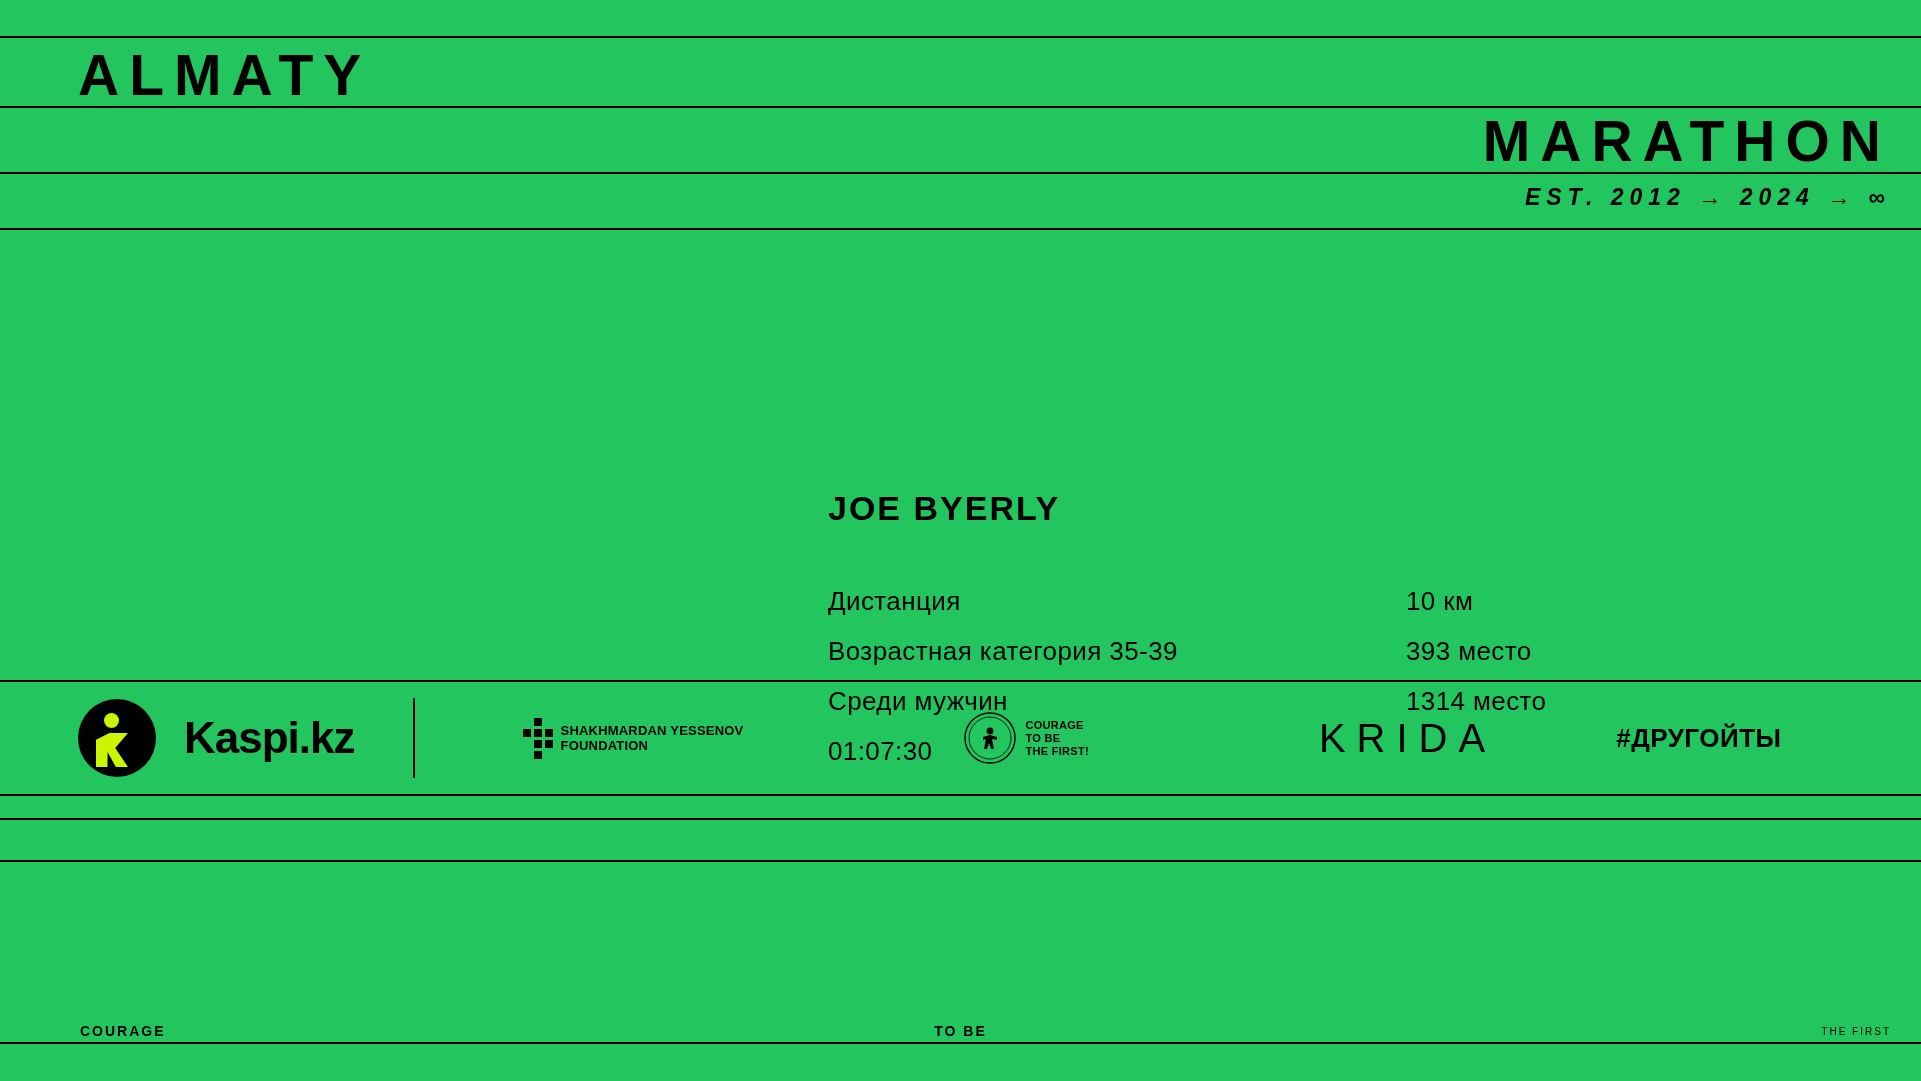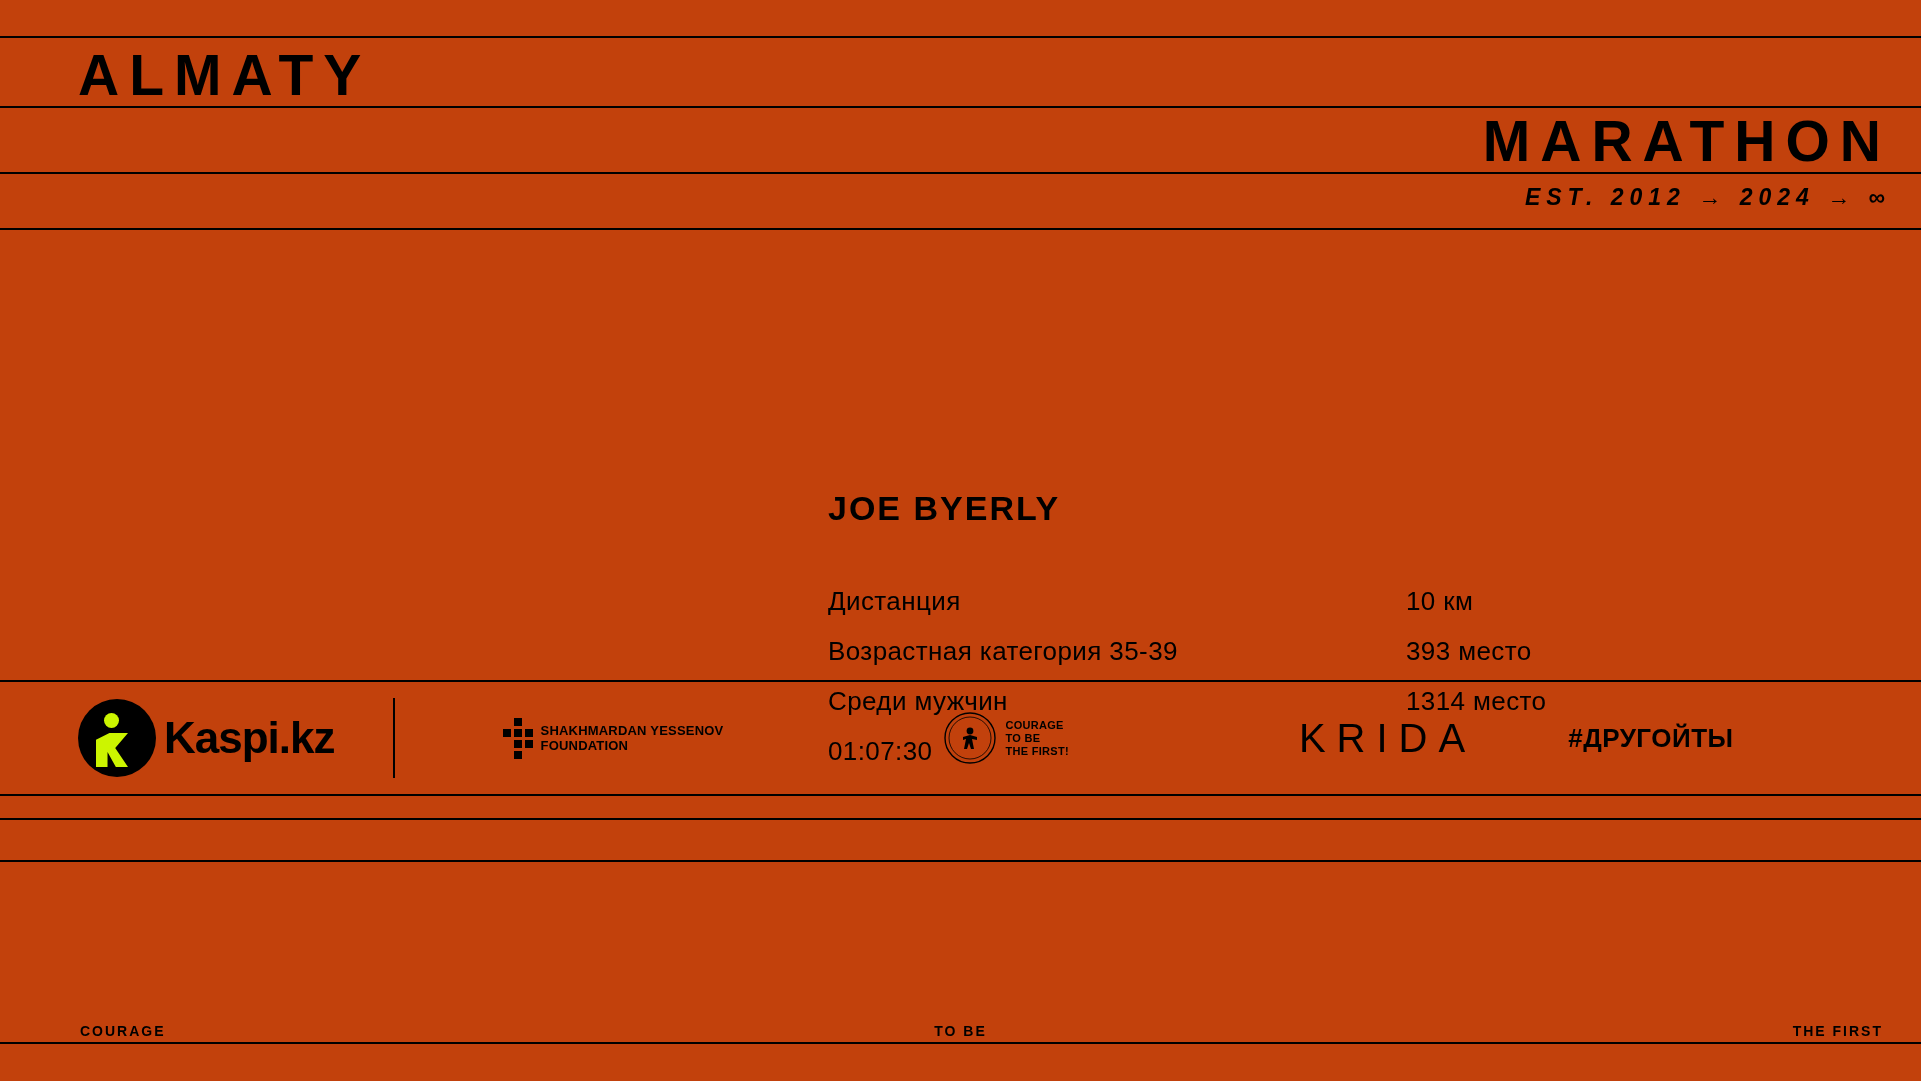--- a/index.html
+++ b/index.html
@@ -12,21 +12,21 @@
     height: 1081px;
     overflow: hidden;
     font-family: "Liberation Sans", sans-serif;
     color: #000;
     position: relative;
   }
 
   .certificate {
     position: absolute;
     inset: 0;
-    background: #c2410c;
+    background: #22c55e;
   }
 
   
   .rule {
     position: absolute;
     left: 0;
     width: 1921px;
     height: 2px;
     background: #000;
   }
@@ -139,21 +139,21 @@
   .sponsor {
     display: flex;
     align-items: center;
     justify-content: center;
   }
 
   .sponsor-kaspi {
     margin-left: 78px;
     display: flex;
     align-items: center;
-    gap: 8px;
+    gap: 28px;
   }
   .kaspi-mark {
     width: 78px;
     height: 78px;
     border-radius: 50%;
     background: #000;
     position: relative;
     overflow: hidden;
     flex: none;
   }
@@ -235,21 +235,21 @@
 
   .sponsor-krida {
     margin-left: 230px;
     font-size: 40px;
     font-weight: 400;
     letter-spacing: 11px;
     white-space: nowrap;
   }
 
   .sponsor-drugoity {
-    margin-left: 92px;
+    margin-left: 120px;
     font-size: 26px;
     font-weight: 700;
     letter-spacing: 0.5px;
     white-space: nowrap;
   }
 
   
   .footer {
     position: absolute;
     left: 0;
@@ -269,23 +269,23 @@
   .footer-center {
     position: absolute;
     left: 50%;
     transform: translateX(-50%);
     font-size: 14px;
     font-weight: 700;
     letter-spacing: 2px;
   }
   .footer-right {
     position: absolute;
-    right: 38px;
-    font-size: 14px;
-    font-weight: 700;
+    right: 30px;
+    font-size: 10px;
+    font-weight: 400;
     letter-spacing: 2px;
   }
 </style>
 </head>
 <body>
 
 <div class="certificate">
 
   <div class="rule rule-1"></div>
   <div class="rule rule-2"></div>

